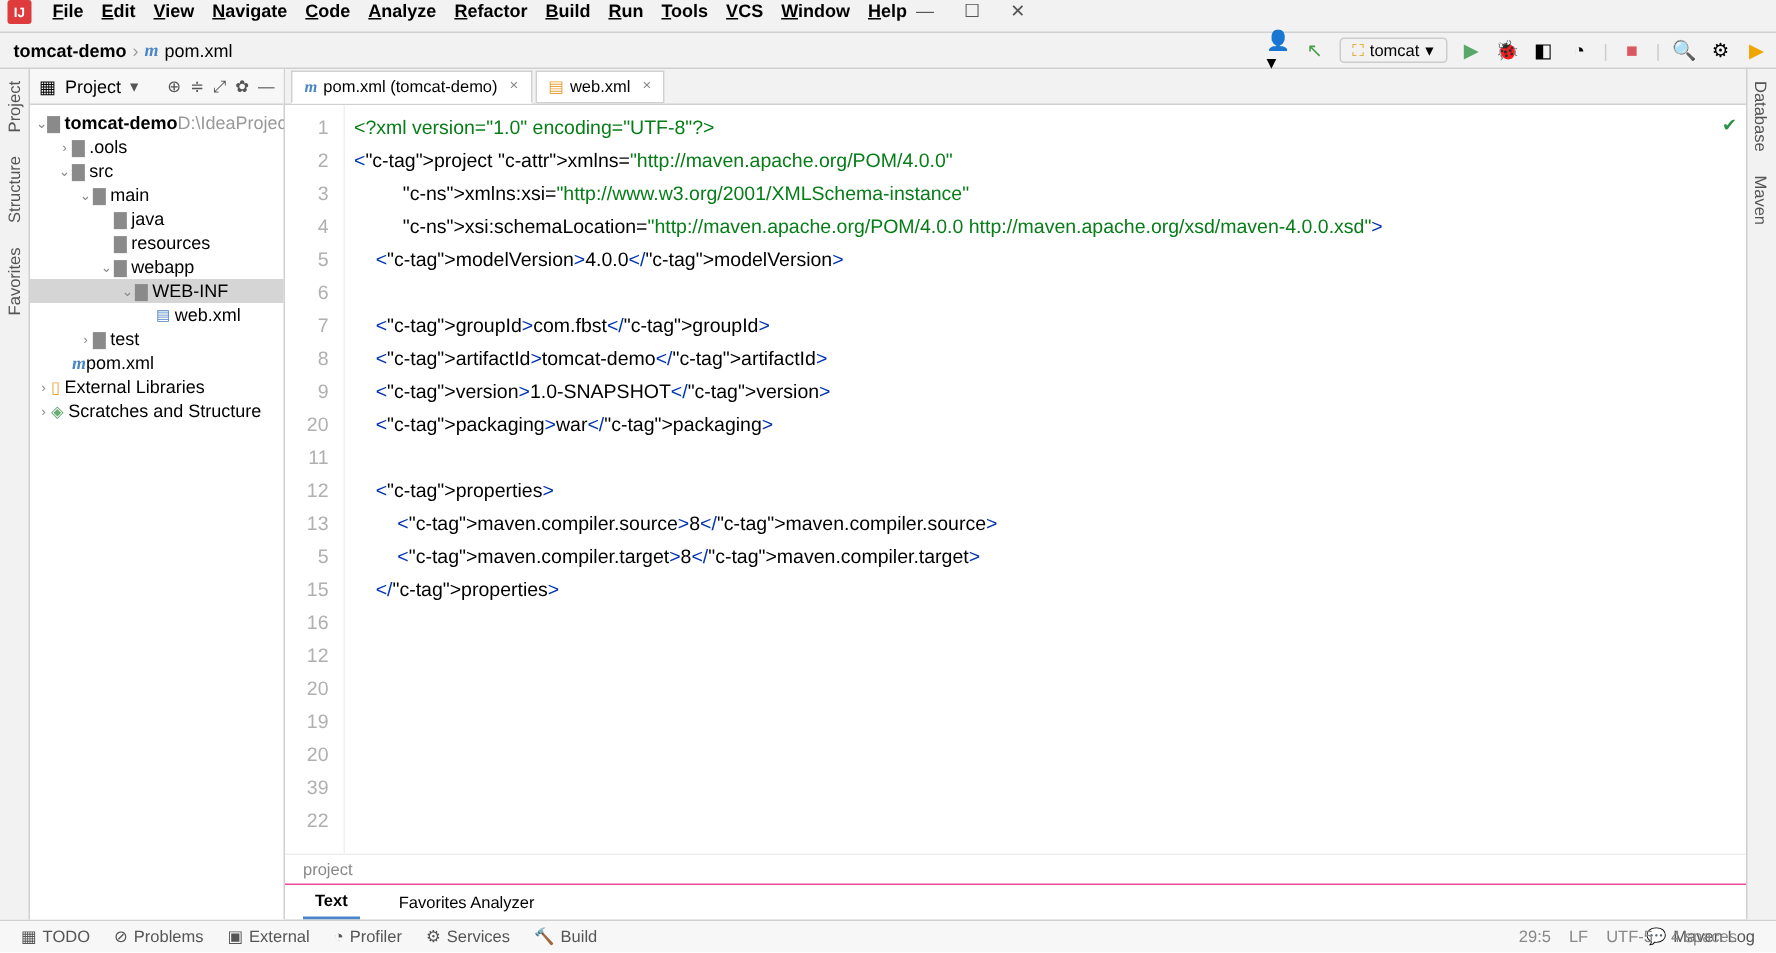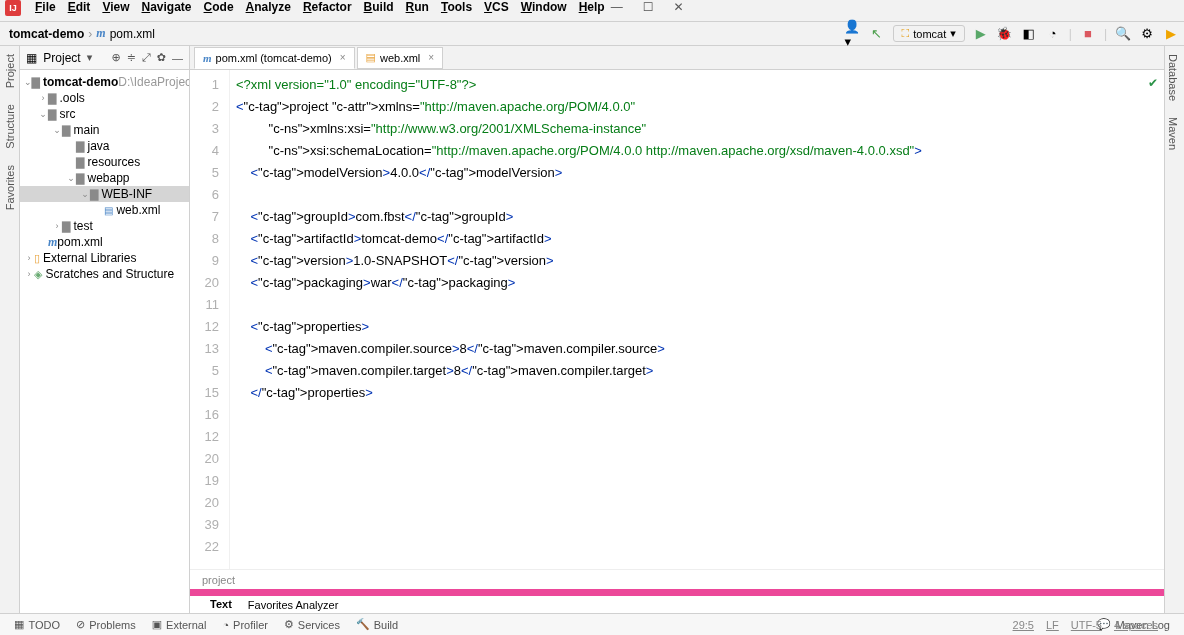--- a/index.html
+++ b/index.html
@@ -39,29 +39,29 @@
     .editor-body { flex: 1; display: flex; overflow: hidden; font-family: "JetBrains Mono", Consolas, monospace; font-size: 13px; }
     .gutter { width: 40px; background: #fff; text-align: right; color: #b0b0b0; padding: 4px 10px 0 0; border-right: 1px solid #f0f0f0; }
     .gutter .ln { height: 22px; line-height: 22px; }
     .code { flex: 1; padding: 4px 0 0 6px; overflow: auto; position: relative; }
     .code .line { height: 22px; line-height: 22px; white-space: pre; }
     .c-tag { color: #0033b3; }
     .c-str { color: #067d17; }
     .c-gr { color: #067d17; }
     .check { position: absolute; top: 6px; right: 6px; color: #2b9348; font-size: 12px; }
     .breadcrumb-ed { height: 20px; border-top: 1px solid #eee; padding-left: 12px; color: #888; font-size: 11px; display: flex; align-items: center; }
-    .editor-bottom-tabs { height: 24px; display: flex; align-items: center; border-top: 7px solid #ec4899; padding-left: 12px; font-size: 11px; }
+    .editor-bottom-tabs { height: 24px; display: flex; align-items: center; border-top: 1px solid #ec4899; padding-left: 12px; gap: 18px; font-size: 11px; }
     .editor-bottom-tabs .btab { padding: 4px 8px; cursor: pointer; }
     .editor-bottom-tabs .btab.active { font-weight: bold; border-bottom: 2px solid #4a86c7; }
     .right-gutter { width: 20px; background: #f2f2f2; border-left: 1px solid #d0d0d0; }
     .right-gutter .tool-tab { writing-mode: vertical-rl; padding: 8px 2px; font-size: 11px; color: #555; }
     .bottom-bar { height: 22px; display: flex; align-items: center; border-top: 1px solid #d0d0d0; background: #f7f7f7; font-size: 11px; padding: 0 6px; }
     .bottom-bar .bitem { display: flex; align-items: center; gap: 4px; padding: 0 8px; color: #555; cursor: pointer; }
     .bottom-bar .spacer { flex: 1; }
-    .status-line { position: absolute; bottom: 4px; right: 26px; font-size: 11px; color: #888; display: flex; gap: 12px; text-decoration: underline; }
+    .status-line { position: absolute; bottom: 4px; right: 26px; font-size: 11px; color: #888; display: flex; gap: 12px; }
     .m-icon { font-style: italic; color: #4a86c7; font-weight: bold; font-family: serif; }
   </style>
 </head>
 <body>
 
 <div class="menubar">
   <div class="logo">
       <span style="color:#fff;font-size:9px;font-weight:bold;">IJ</span>
     </div>
   <div id="menu-items" style="display: flex;">

